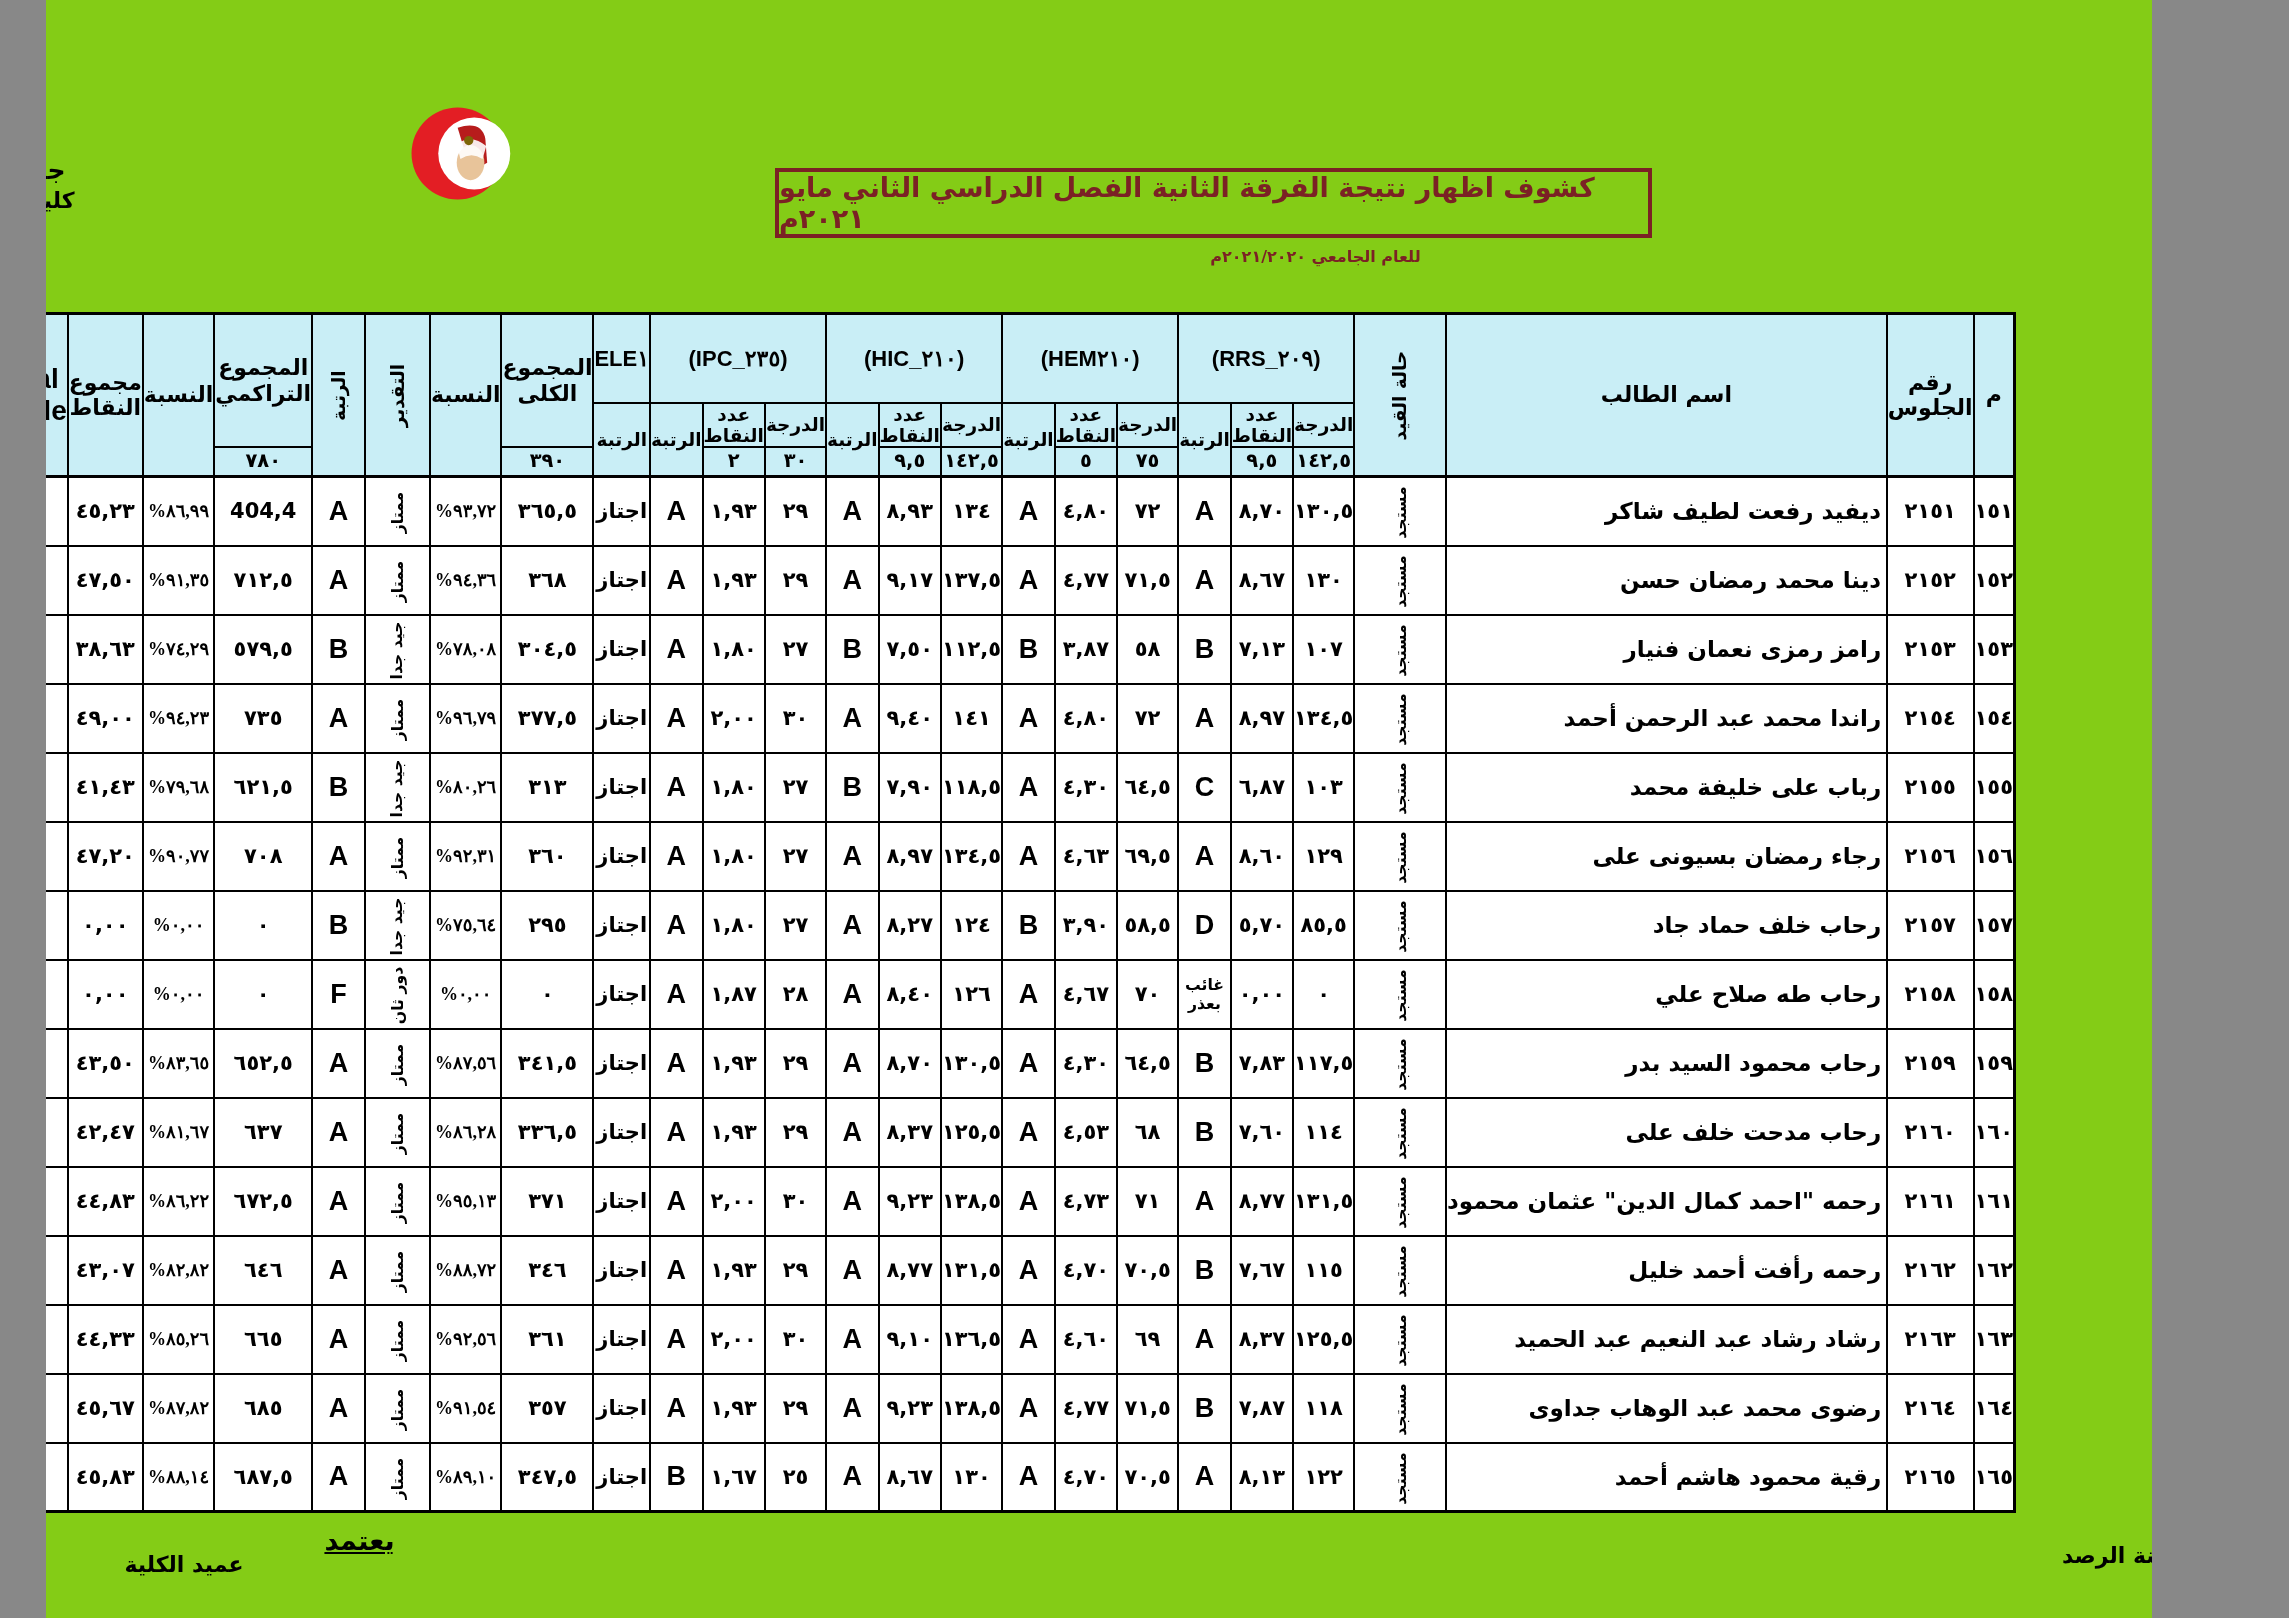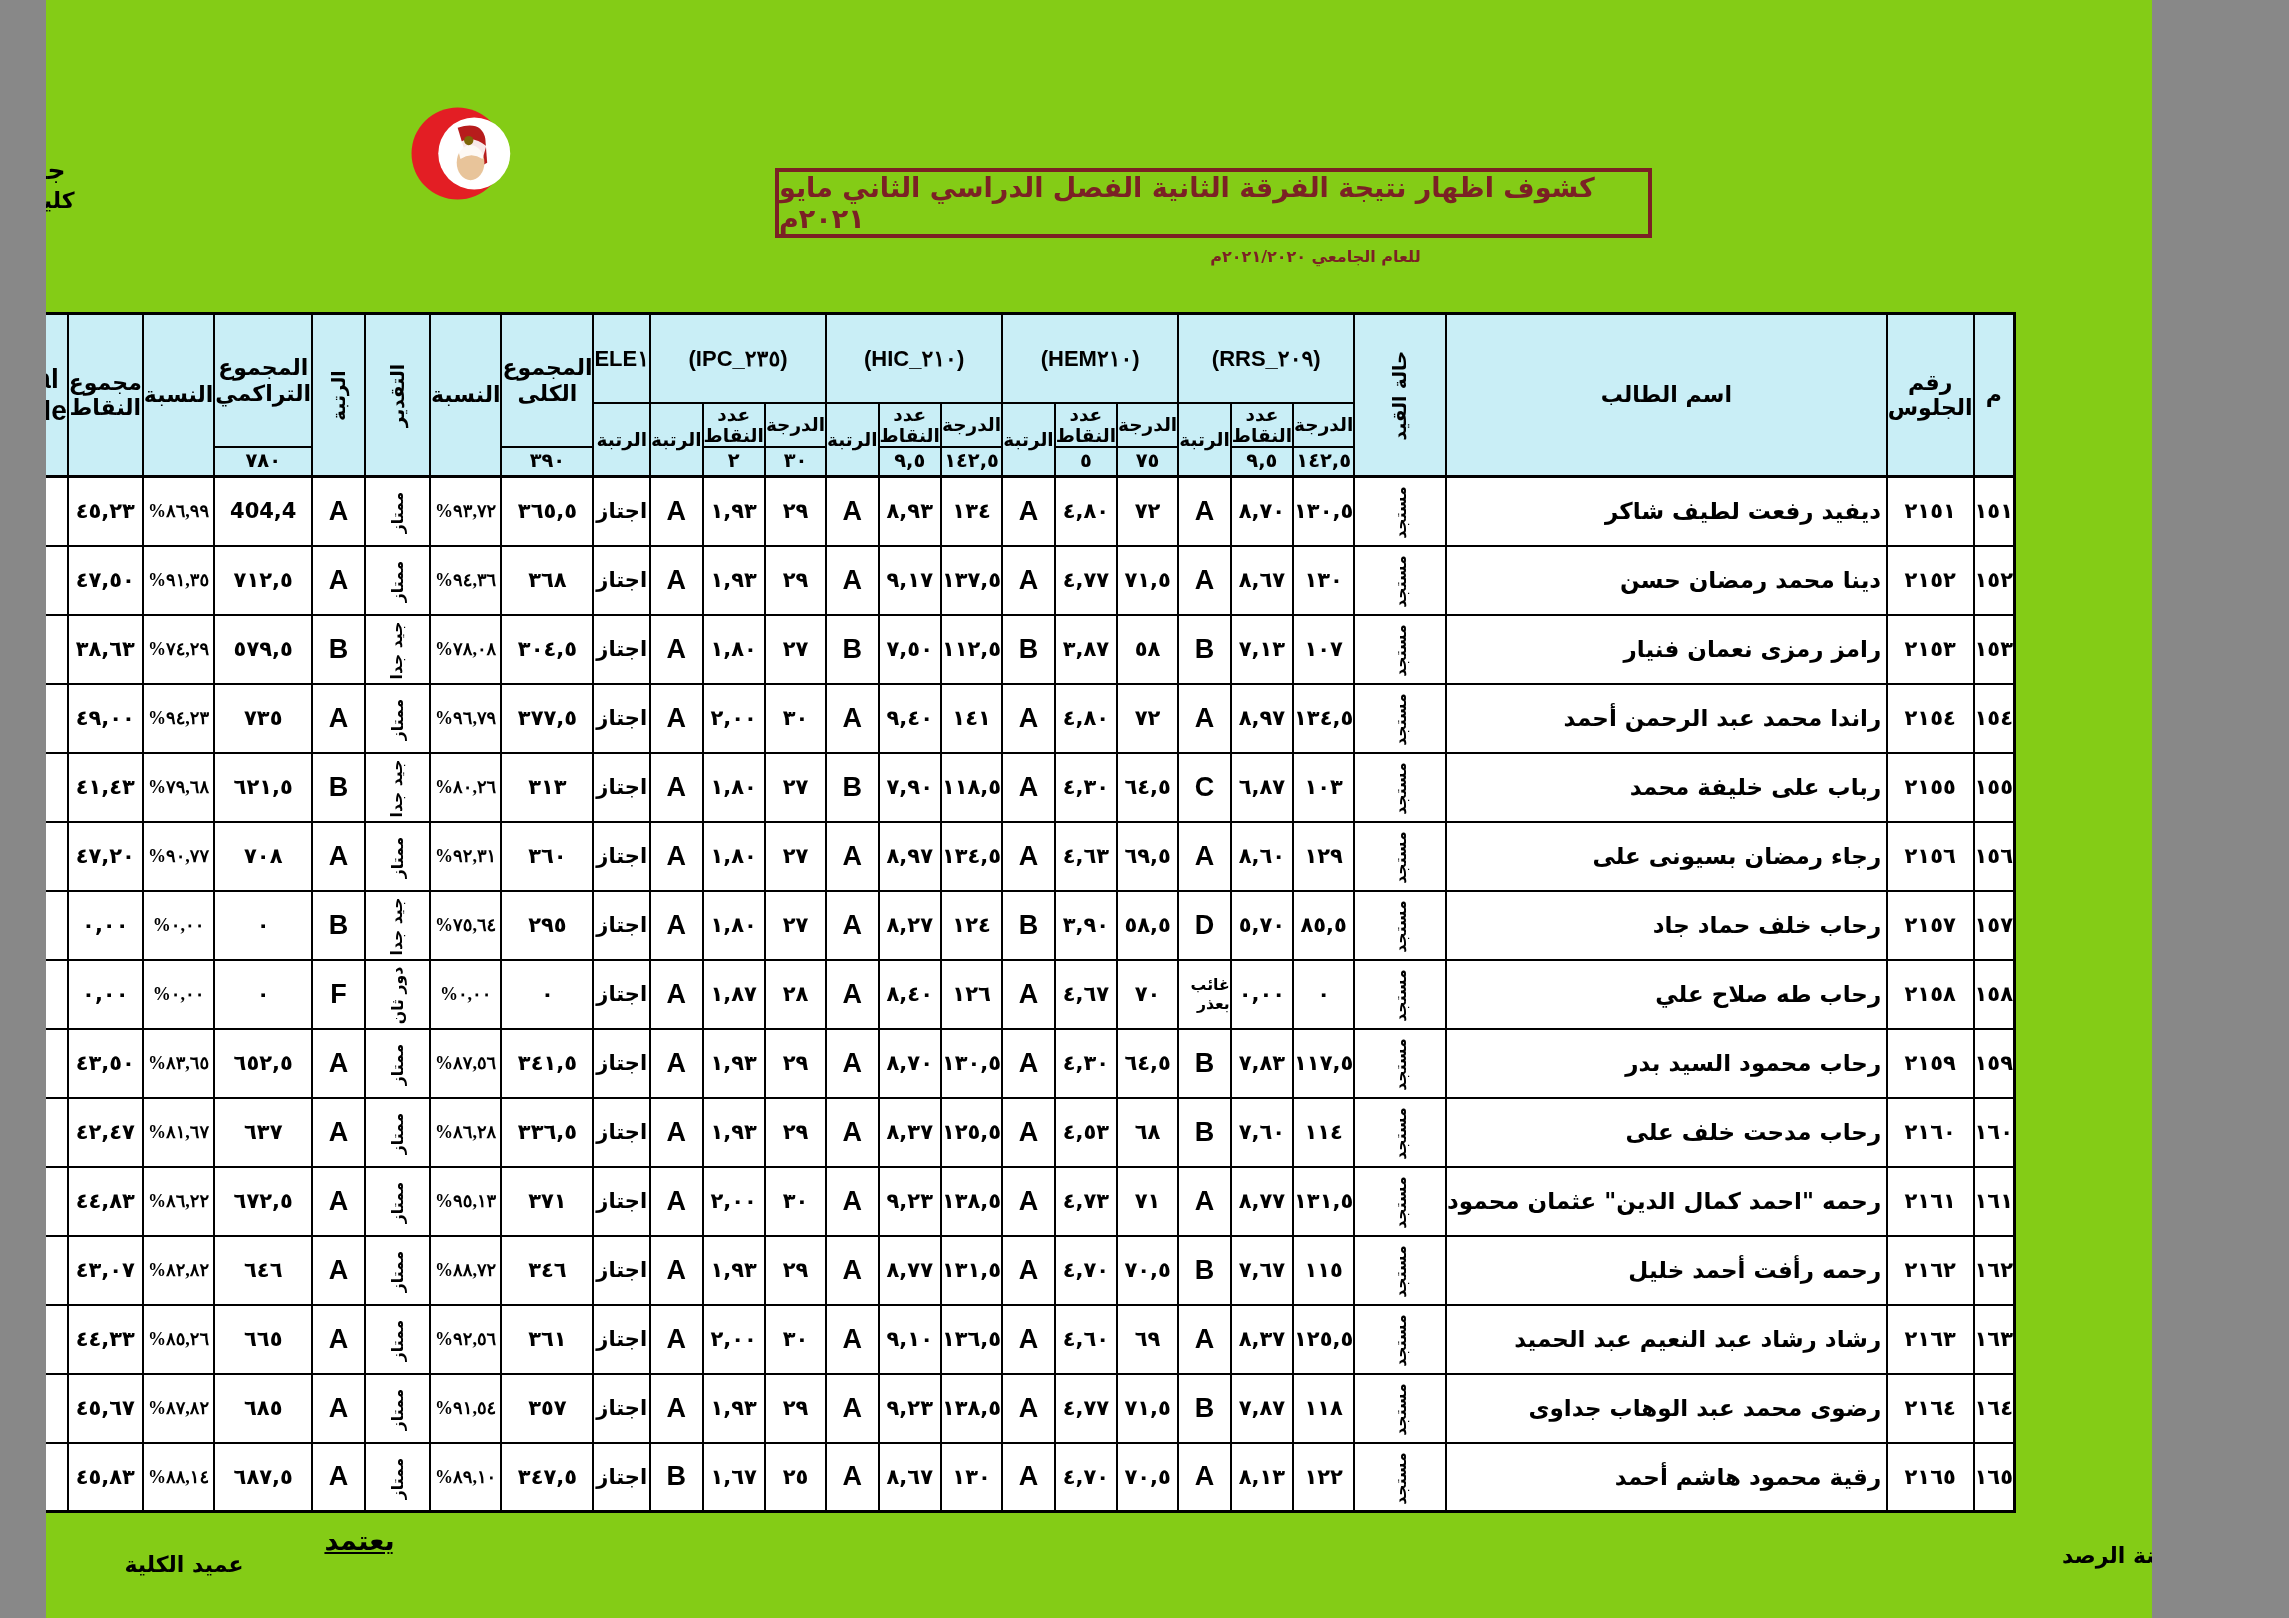--- a/index.html
+++ b/index.html
@@ -351,21 +351,21 @@
           <td class="cyan lat">F</td>
           <td></td>
         </tr>
         <tr style="height: 69px;">
           <td>١٥٨</td>
           <td>٢١٥٨</td>
           <td class="name">رحاب طه صلاح علي</td>
           <td><span class="vt">مستجد</span></td>
           <td>٠</td>
           <td>٠,٠٠</td>
-          <td class="cyan" style="font-size: 15.7px; text-align: right;">غائب بعذر</td>
+          <td class="cyan" style="font-size: 15.7px;">غائب بعذر</td>
           <td>٧٠</td>
           <td>٤,٦٧</td>
           <td class="lat">A</td>
           <td>١٢٦</td>
           <td>٨,٤٠</td>
           <td class="lat">A</td>
           <td>٢٨</td>
           <td>١,٨٧</td>
           <td class="lat">A</td>
           <td>اجتاز</td>

